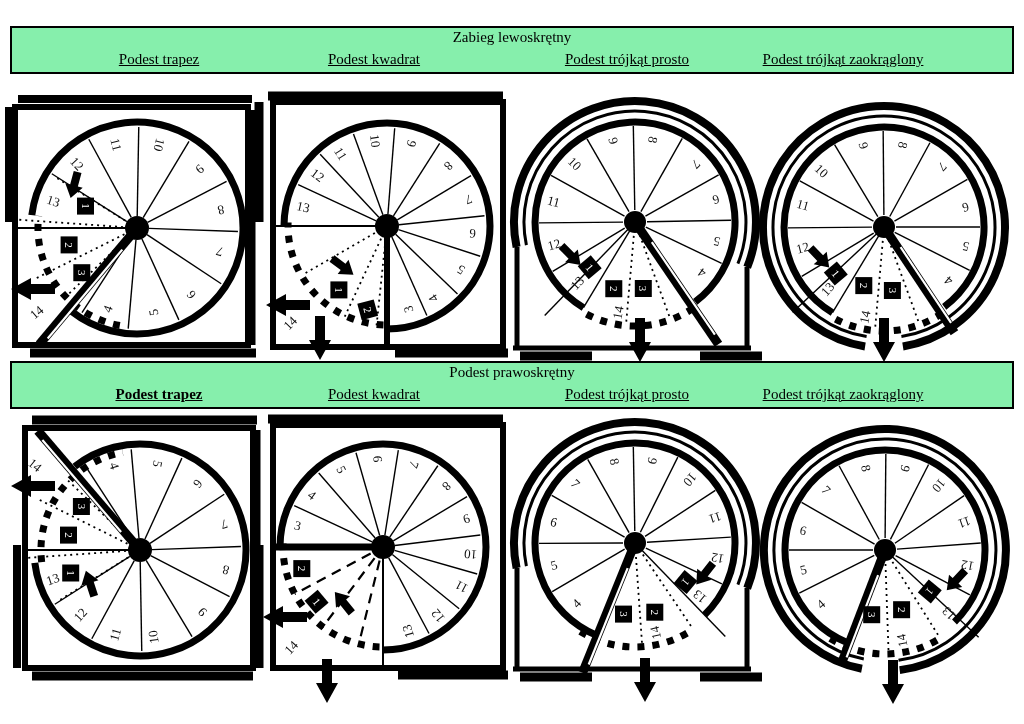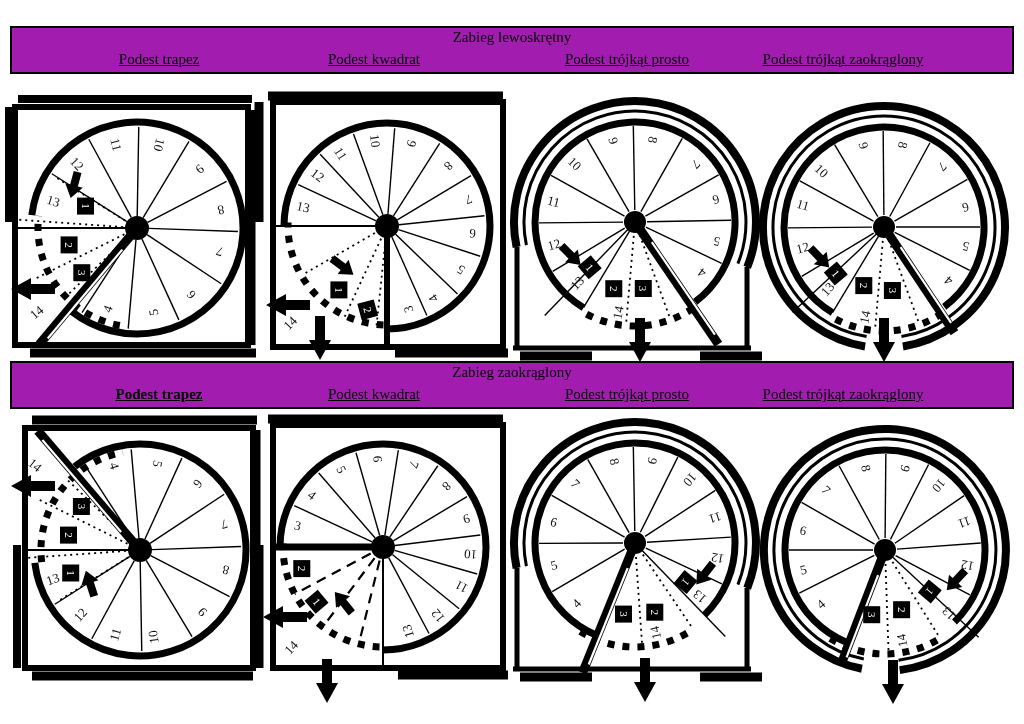--- a/index.html
+++ b/index.html
@@ -1,19 +1,19 @@
 <!DOCTYPE html>
 <html><head>
 <meta charset="utf-8">
 <style>
   html,body{margin:0;padding:0;background:#fff;}
   #page{position:relative;width:1024px;height:724px;background:#fff;overflow:hidden;
         font-family:"Liberation Serif", serif;color:#000;}
   #diagrams{position:absolute;left:0;top:0;}
-  .hdr{position:absolute;left:10px;width:1000px;height:44px;border:2px solid #000;background:#a21caf;}
+  .hdr{position:absolute;left:10px;width:1000px;height:44px;border:2px solid #000;background:#86efac;}
   .hdr-title{text-align:center;font-size:15px;padding-top:1px;}
   .hdr-label{position:absolute;top:23px;transform:translateX(-50%);font-size:15px;white-space:nowrap;text-decoration:underline;}
   .hdr-label.b{font-weight:bold;}
 </style>
 </head>
 <body>
 
 <div id="page">
   <svg id="diagrams" width="1024" height="724" viewBox="0 0 1024 724">
       <g>
@@ -414,19 +414,19 @@
 
   <div class="hdr" style="top:26px">
     <div class="hdr-title">Zabieg lewoskrętny</div>
     <span class="hdr-label" style="left: 147px;">Podest trapez</span>
     <span class="hdr-label" style="left: 362px;">Podest kwadrat</span>
     <span class="hdr-label" style="left: 615px;">Podest trójkąt prosto</span>
     <span class="hdr-label" style="left: 831px;">Podest trójkąt zaokrąglony</span>
   </div>
 
   <div class="hdr" style="top:361px">
-    <div class="hdr-title">Zabieg zaokrąglony</div>
+    <div class="hdr-title">Podest prawoskrętny</div>
     <span class="hdr-label b" style="left: 147px;">Podest trapez</span>
     <span class="hdr-label" style="left: 362px;">Podest kwadrat</span>
     <span class="hdr-label" style="left: 615px;">Podest trójkąt prosto</span>
     <span class="hdr-label" style="left: 831px;">Podest trójkąt zaokrąglony</span>
   </div>
 </div>
 
 </body></html>

